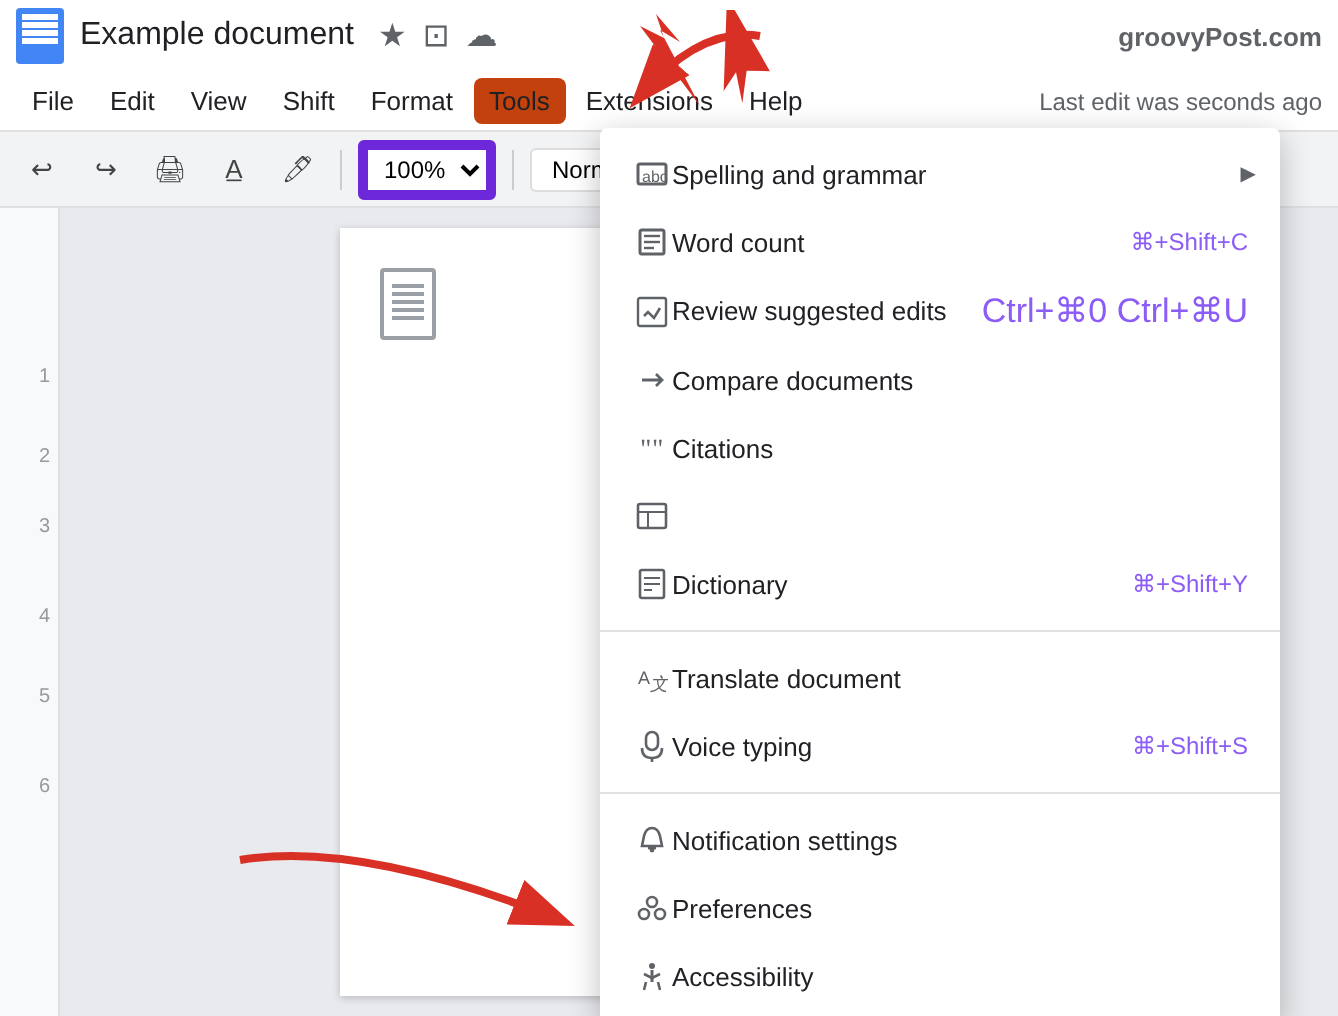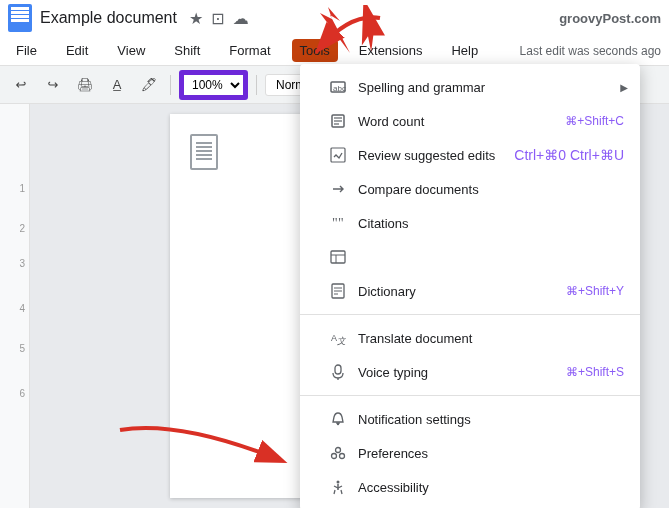--- a/index.html
+++ b/index.html
@@ -60,21 +60,21 @@
       font-weight: bold;
     }
 
     
     .menu-bar {
       height: 30px;
       background: #fff;
       display: flex;
       align-items: center;
       padding: 0 8px;
-      gap: 13px;
+      gap: 2px;
       border-bottom: 1px solid #e0e0e0;
     }
     .menu-item {
       padding: 4px 8px;
       font-size: 13px;
       color: #202124;
       cursor: pointer;
       border-radius: 4px;
     }
     .menu-item.tools-active {
@@ -221,22 +221,20 @@
       pointer-events: all;
     }
     .menu-row {
       display: flex;
       align-items: center;
       padding: 7px 16px;
       font-size: 13px;
       color: #202124;
       cursor: pointer;
       position: relative;
-      gap: 10px;
-      margin-left: 12px;
     }
     .menu-row.has-arrow::after {
       content: '▶';
       position: absolute;
       right: 12px;
       font-size: 10px;
       color: #5f6368;
     }
     .menu-icon {
       width: 20px;
@@ -385,21 +383,21 @@
     </div>
 
     <div class="menu-row">
       <div class="menu-icon">
         <svg width="16" height="16" viewBox="0 0 16 16">
             <rect x="1" y="1" width="14" height="14" rx="1" fill="none" stroke="#5f6368" stroke-width="1.2"></rect>
             <path d="M4 10 L6 8 L9 11 L12 6" fill="none" stroke="#5f6368" stroke-width="1.3"></path>
           </svg>
       </div>
       <span class="menu-label">Review suggested edits</span>
-      <span class="menu-shortcut" style="font-size:14px;">Ctrl+⌘0 Ctrl+⌘U</span>
+      <span class="menu-shortcut" style="font-size:17px;">Ctrl+⌘0 Ctrl+⌘U</span>
     </div>
 
     <div class="menu-row">
       <div class="menu-icon">
         <svg width="16" height="16" viewBox="0 0 16 16">
             <path d="M3 8 L13 8 M10 5 L13 8 L10 11" fill="none" stroke="#5f6368" stroke-width="1.4"></path>
           </svg>
       </div>
       <span class="menu-label">Compare documents</span>
     </div>

